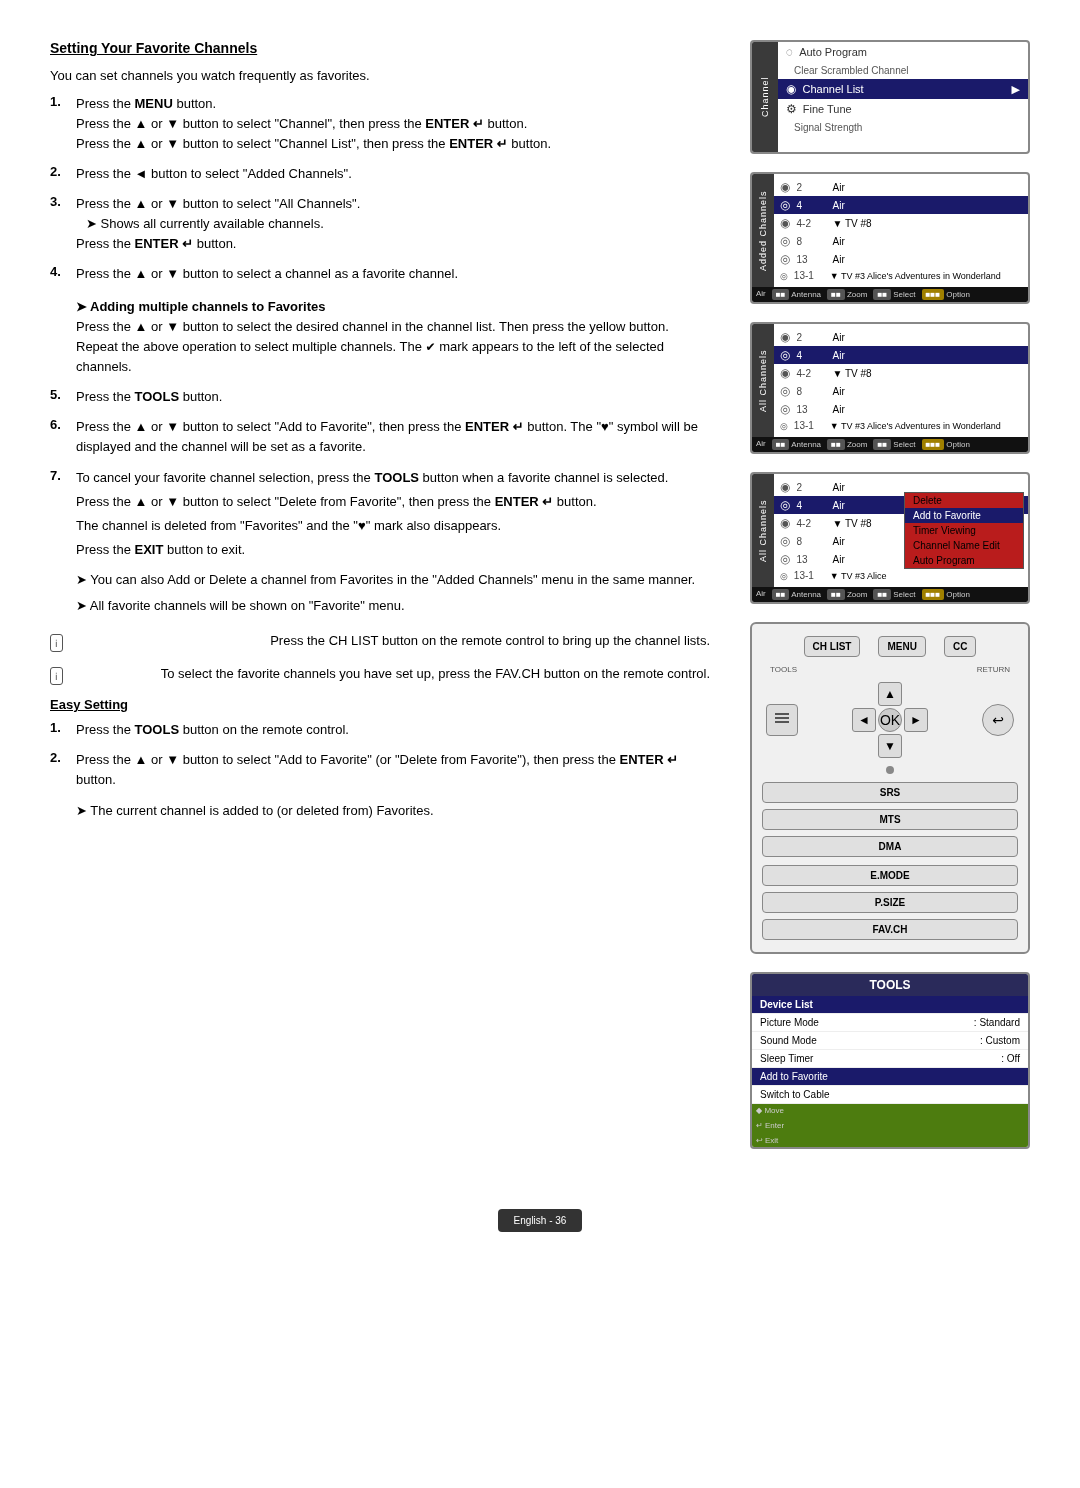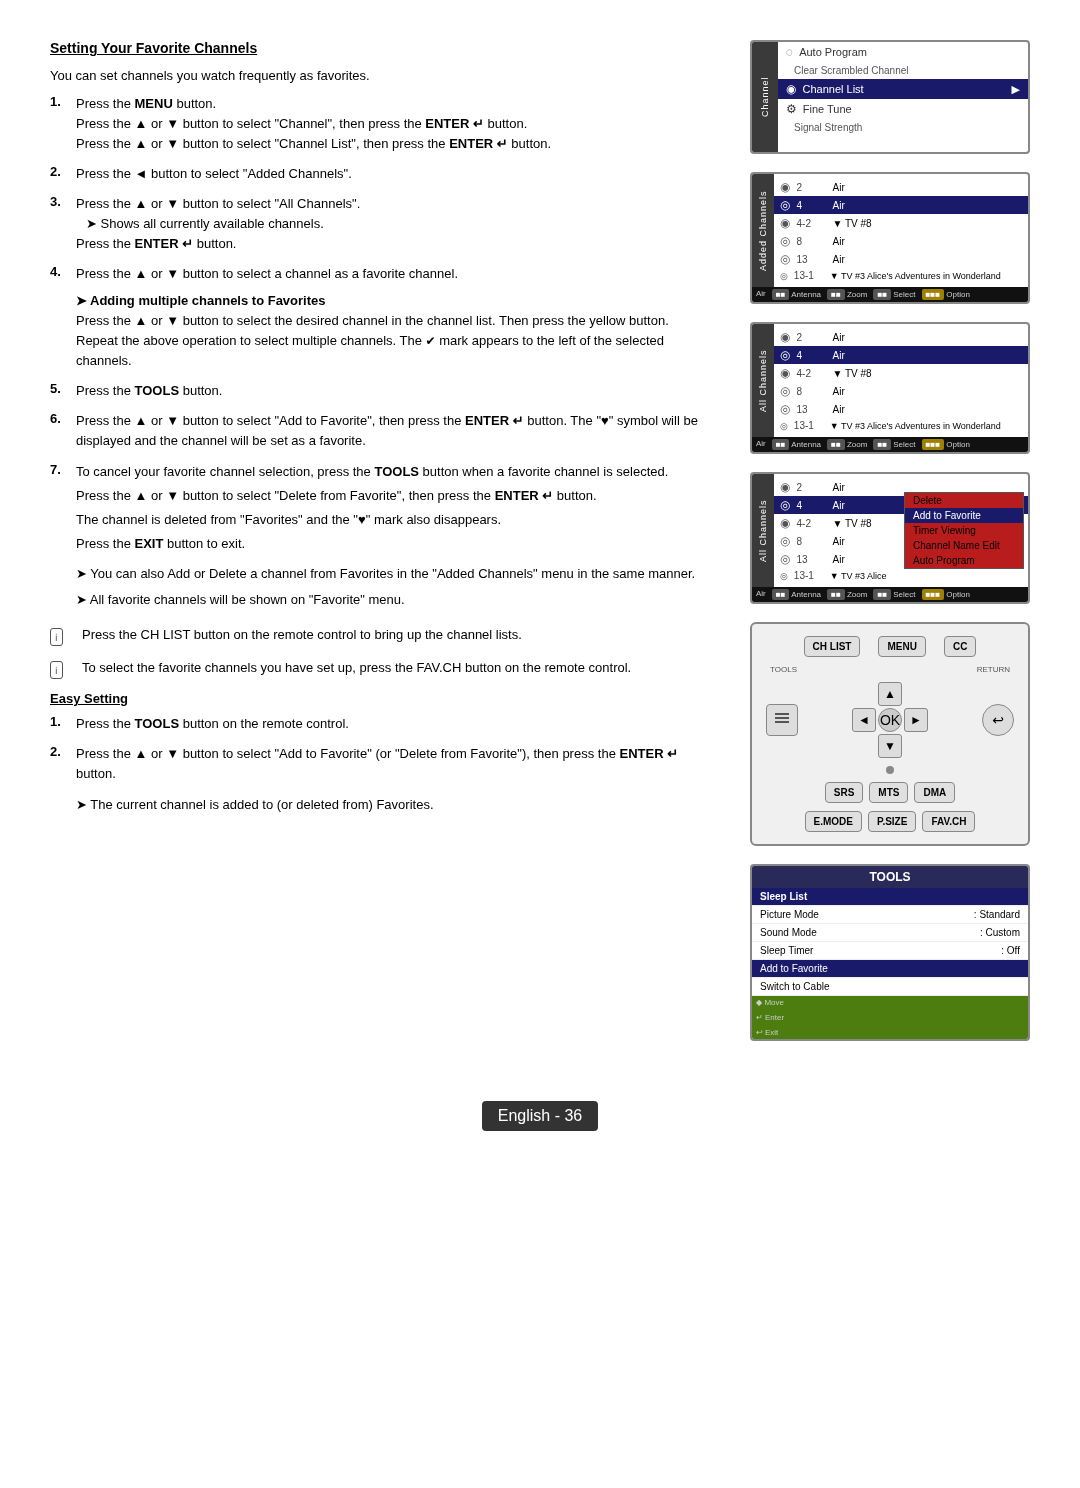--- a/index.html
+++ b/index.html
@@ -55,21 +55,21 @@
       display: flex;
       gap: 10px;
       margin: 12px 0;
       align-items: flex-start;
     }
     .note-icon {
       font-size: 18px;
       color: #555;
       min-width: 22px;
     }
-    .note-text { line-height: 1.55; flex: 1; }
+    .note-text { line-height: 1.55; flex: 1; text-align: right; }
     .indent {
       margin-left: 26px;
       margin-bottom: 6px;
       line-height: 1.5;
     }
     .adding-title {
       font-weight: bold;
       margin-bottom: 4px;
     }
     .checkmark { font-size: 12px; }
@@ -229,20 +229,21 @@
       cursor: pointer;
     }
     .arrow-center {
       border-radius: 50%;
       background: #ccc;
     }
     .remote-row {
       display: flex;
       gap: 6px;
       justify-content: center;
+      flex-direction: column;
     }
     .return-btn {
       display: flex;
       flex-direction: column;
       align-items: center;
       gap: 2px;
     }
     
     .tools-panel {
       border: 2px solid #888;
@@ -279,21 +280,21 @@
       font-size: 8px;
       flex-direction: column;
     }
     .page-footer {
       text-align: center;
       margin-top: 30px;
       padding: 6px 16px;
       display: inline-block;
       background: #333;
       color: #fff;
-      font-size: 16px;
+      font-size: 10px;
       border-radius: 4px;
     }
     .footer-wrap {
       text-align: center;
       margin-top: 30px;
     }
     .section-title-easy {
       font-size: 13px;
       font-weight: bold;
       text-decoration: underline;
@@ -343,21 +344,21 @@
         Press the ▲ or ▼ button to select "All Channels".<br>
         <span style="margin-left:10px;">➤ Shows all currently available channels.</span><br>
         Press the <span class="bold">ENTER ↵</span> button.
       </div>
     </div>
 
     <div class="step">
       <span class="step-num bold">4.</span>
       <div class="step-content">
         Press the ▲ or ▼ button to select a channel as a favorite channel.<br>
-        <div style="margin-top:6px;">
+        <div style="margin-top:12px;">
           <span class="bold adding-title">➤ Adding multiple channels to Favorites</span><br>
           Press the ▲ or ▼ button to select the desired channel in the channel list. Then press the yellow button. Repeat the above operation to select multiple channels. The <span class="checkmark">✔</span> mark appears to the left of the selected channels.
         </div>
       </div>
     </div>
 
     <div class="step">
       <span class="step-num bold">5.</span>
       <div class="step-content">
         Press the <span class="bold">TOOLS</span> button.
@@ -657,21 +658,21 @@
       <div class="remote-row">
         <div class="remote-btn">E.MODE</div>
         <div class="remote-btn">P.SIZE</div>
         <div class="remote-btn">FAV.CH</div>
       </div>
     </div>
 
     <div class="tools-panel">
       <div class="tools-header">TOOLS</div>
       <div class="tools-item" style="background:#1a1a6a; color:#fff; font-weight:bold;">
-        <span>Sleep List</span>
+        <span>Device List</span>
           <span></span>
       </div>
       <div class="tools-item">
         <span>Picture Mode</span>
           <span>: Standard</span>
       </div>
       <div class="tools-item">
         <span>Sound Mode</span>
           <span>: Custom</span>
       </div>

